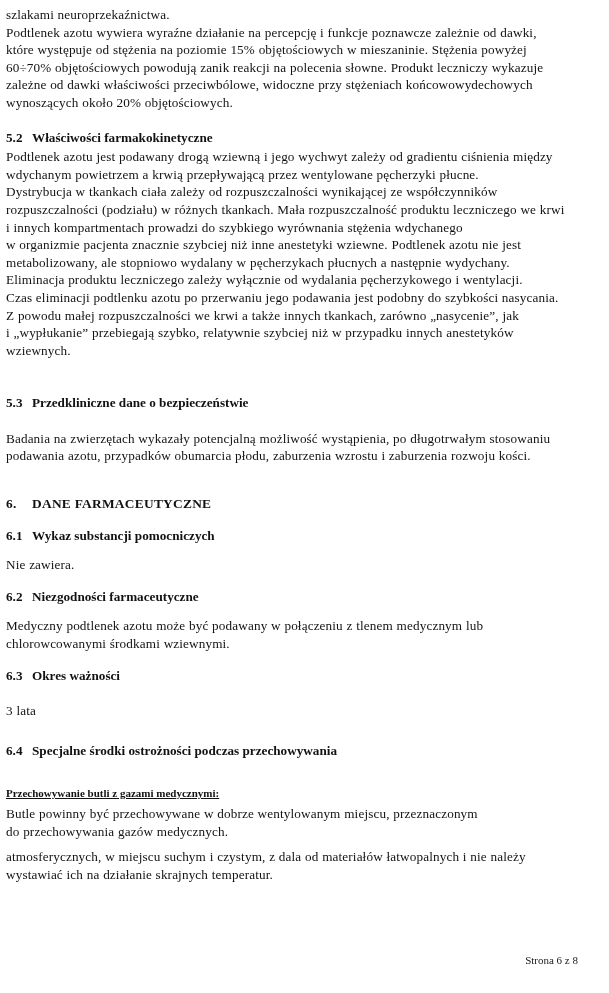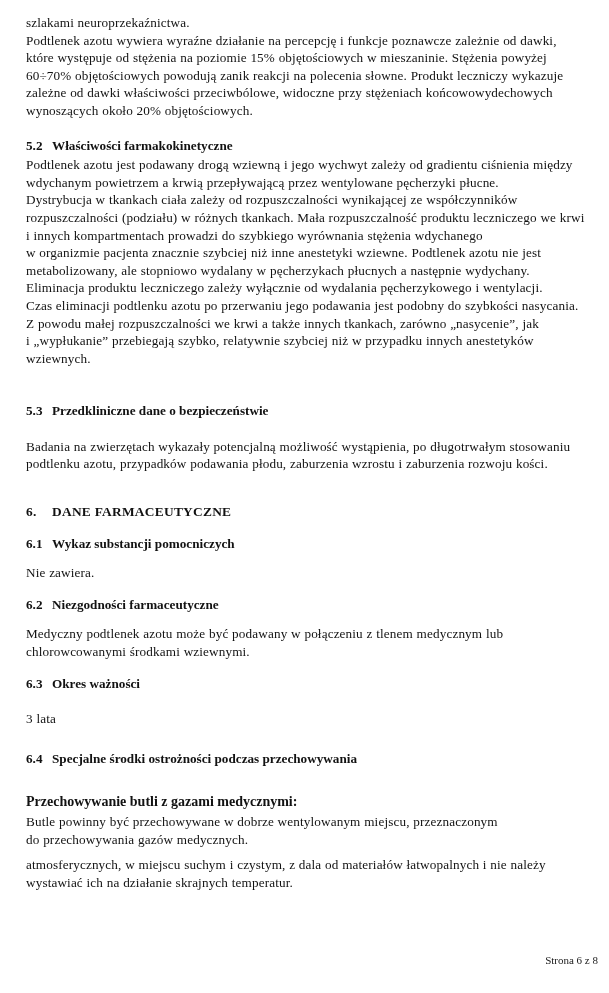--- a/index.html
+++ b/index.html
@@ -14,22 +14,21 @@
     font-family: "Liberation Serif", "DejaVu Serif", serif;
     color: #121212;
     overflow: hidden;
   }
   .page {
     position: absolute;
     left: 0; top: 0;
     width: 590px;
     height: 993px;
     box-sizing: border-box;
-    padding: 8px 8px 0 6px;
-    margin-left: 20px;
+    padding: 0 8px 0 6px;
   }
   .para {
     font-size: 13.2px;
     line-height: 17.6px;
     margin: 0;
     text-align: left;
     letter-spacing: 0.01em;
     word-spacing: 0.02em;
   }
   .para .ln { display: block; white-space: pre; }
@@ -51,24 +50,25 @@
   .heading-major {
     font-size: 13.4px;
     line-height: 17.6px;
     font-weight: bold;
     margin: 0;
     white-space: pre;
     letter-spacing: 0.02em;
   }
   .bold-inline {
     font-weight: bold;
-    font-size: 14px;
+    font-size: 11px;
     line-height: 17.6px;
     margin: 0;
     white-space: pre;
+    text-decoration: underline;
   }
   .sp-2  { height: 2px; }
   .sp-6  { height: 6px; }
   .sp-8  { height: 8px; }
   .sp-12 { height: 12px; }
   .sp-14 { height: 14px; }
   .sp-17 { height: 17px; }
   .sp-18 { height: 18px; }
   .sp-22 { height: 22px; }
   .sp-26 { height: 26px; }
@@ -123,21 +123,21 @@
   </p>
 
   <div class="sp-35"></div>
 
   <p class="heading"><span class="num">5.3</span><span>Przedkliniczne dane o bezpieczeństwie</span></p>
 
   <div class="sp-18"></div>
 
   <p class="para">
     <span class="ln">Badania na zwierzętach wykazały potencjalną możliwość wystąpienia, po długotrwałym stosowaniu</span>
-    <span class="ln">podtlenku azotu, przypadków podawania płodu, zaburzenia wzrostu i zaburzenia rozwoju kości.</span>
+    <span class="ln">podawania azotu, przypadków obumarcia płodu, zaburzenia wzrostu i zaburzenia rozwoju kości.</span>
   </p>
 
   <div class="sp-30"></div>
 
   <p class="heading-major"><span class="num">6.</span><span>DANE FARMACEUTYCZNE</span></p>
 
   <div class="sp-14"></div>
 
   <p class="heading"><span class="num">6.1</span><span>Wykaz substancji pomocniczych</span></p>
 

